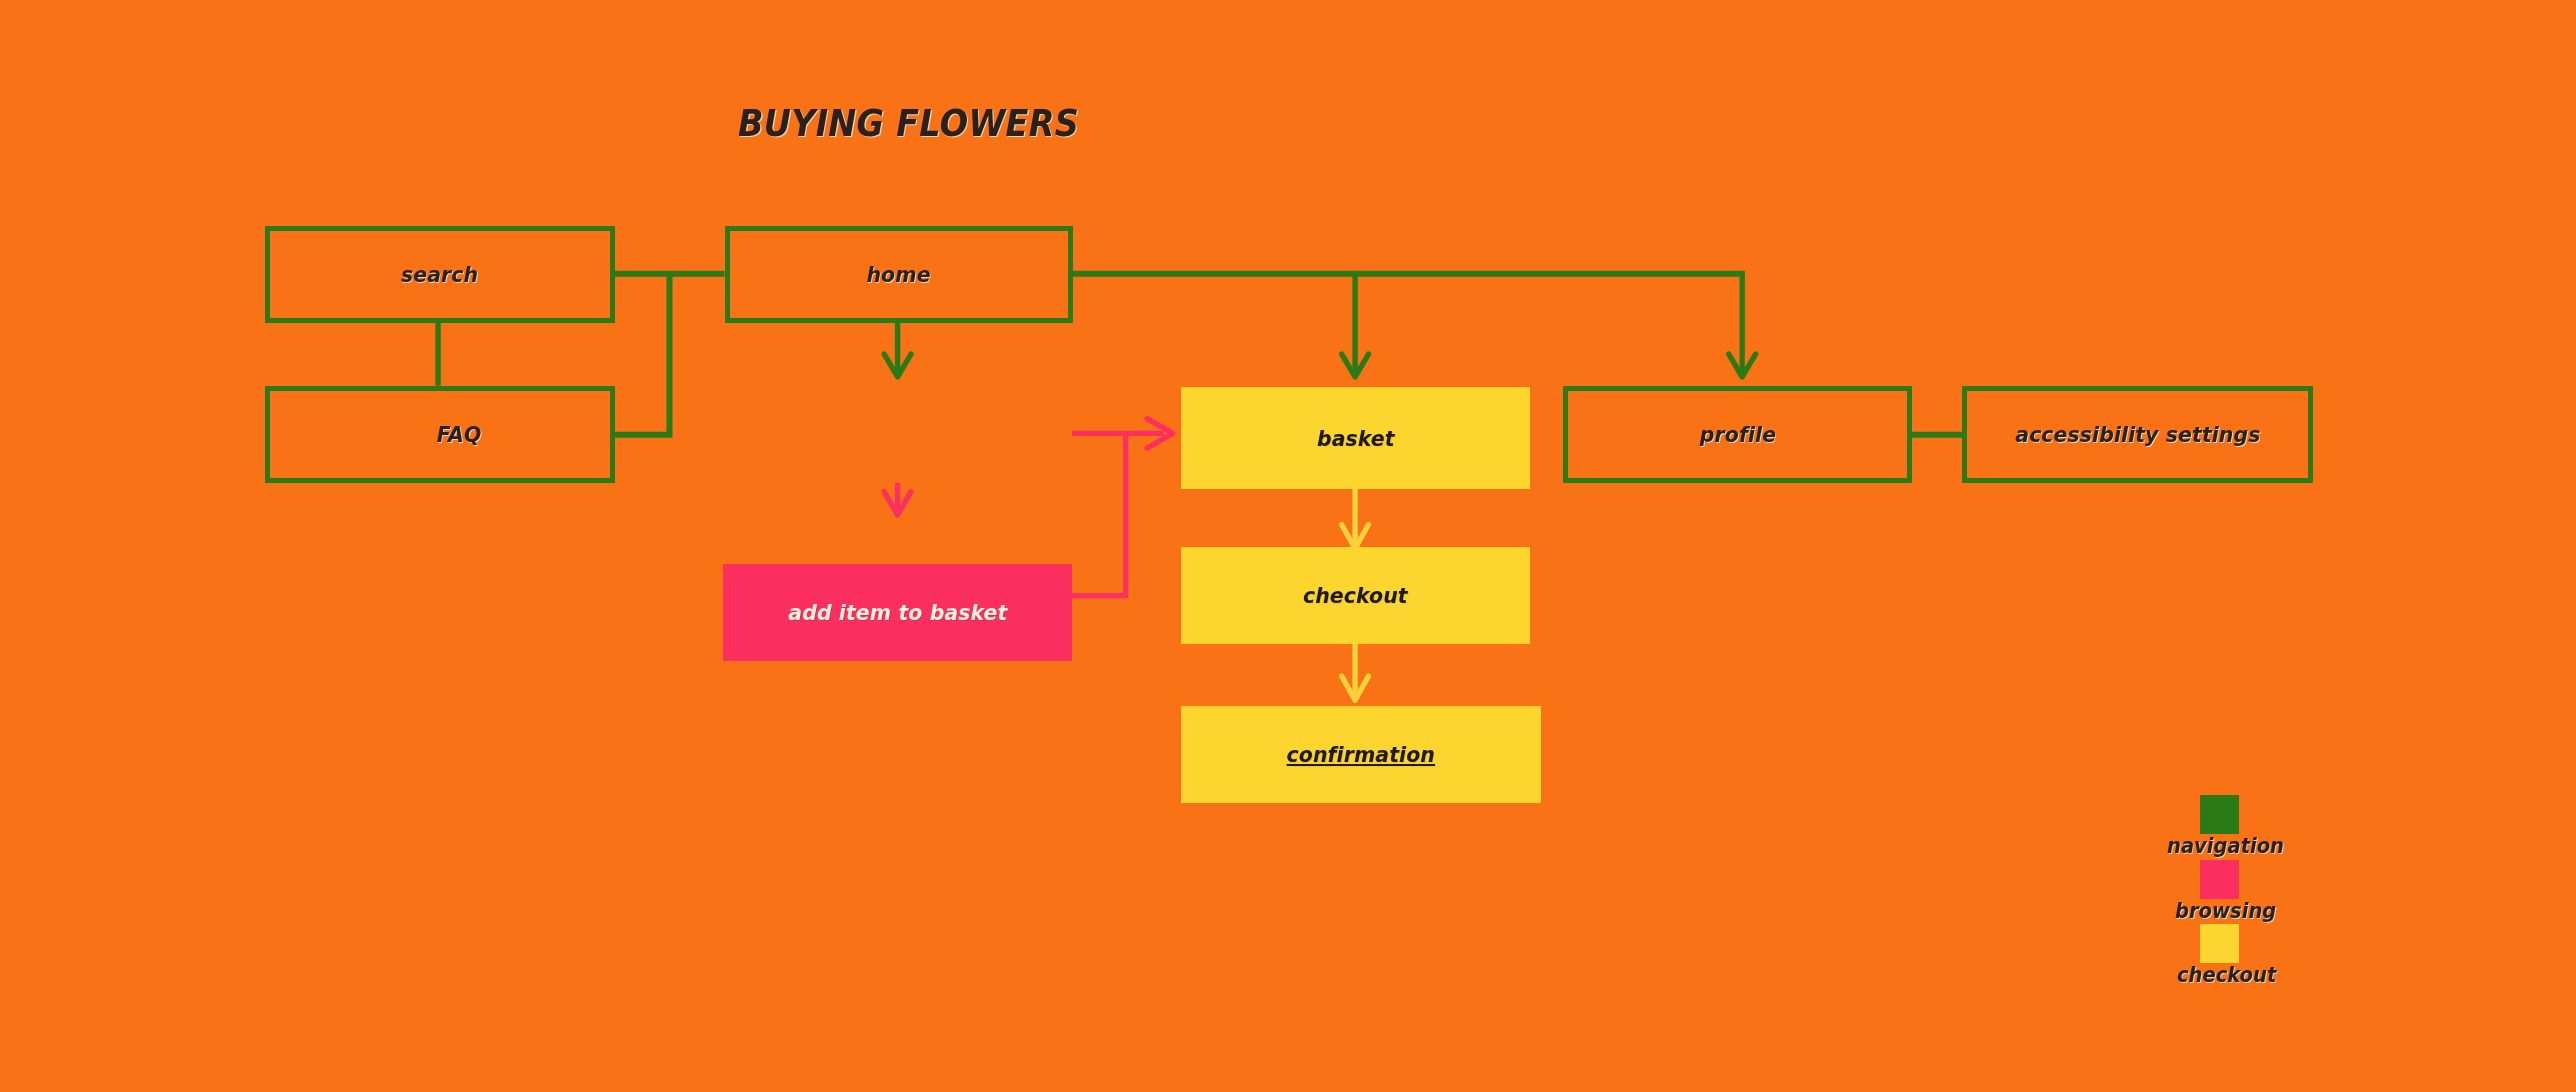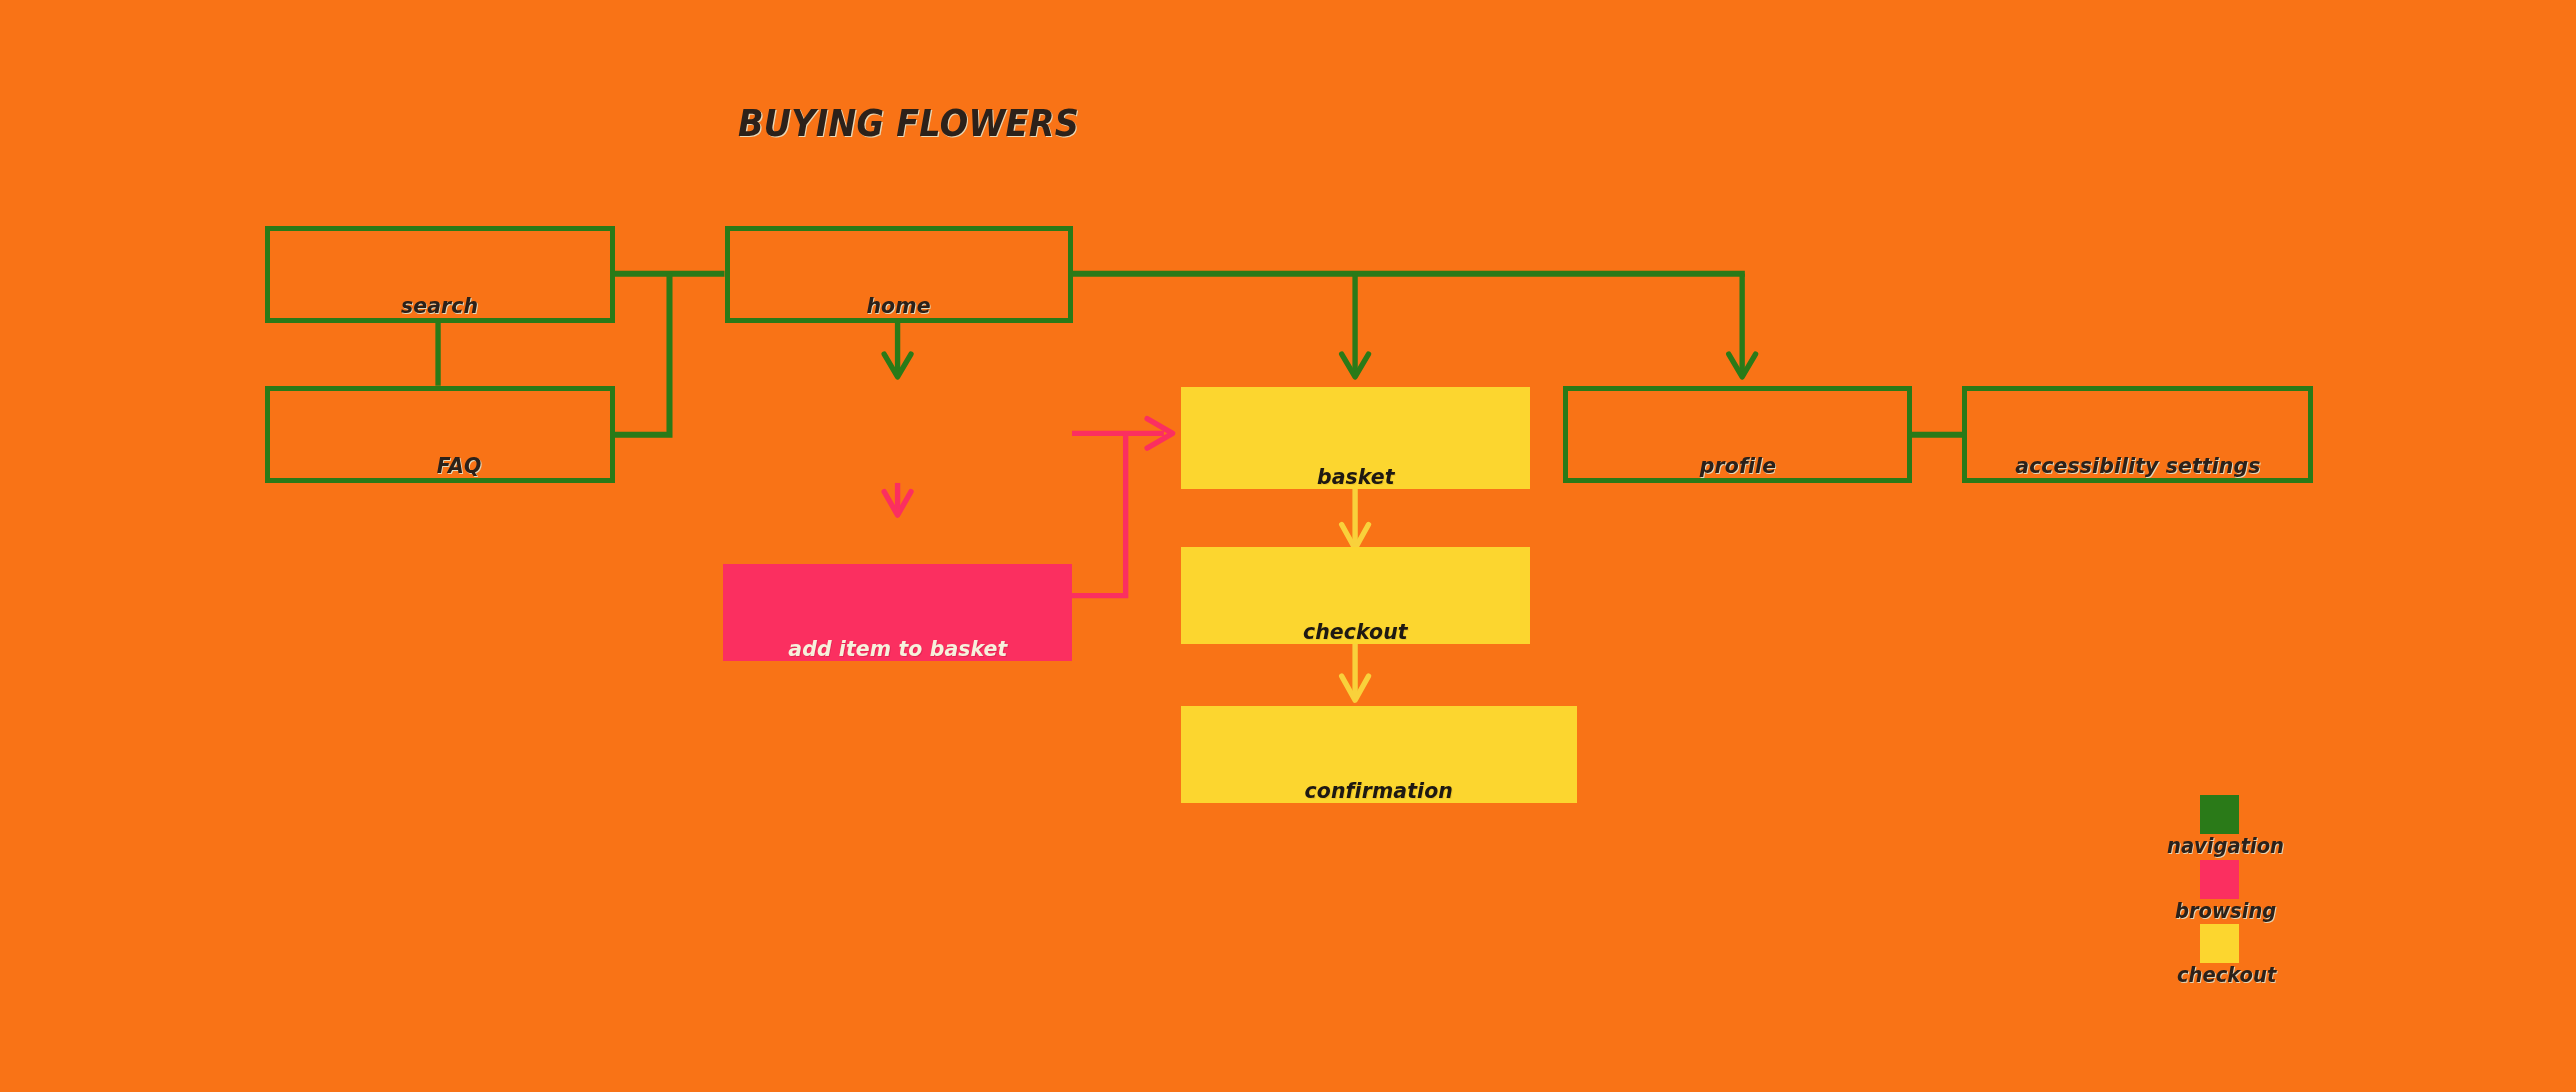--- a/index.html
+++ b/index.html
@@ -41,21 +41,21 @@
     transform: scaleX(0.88);
     transform-origin: left center;
     text-shadow: 1.3px 1.3px 0 rgba(230,226,200,0.9);
     white-space: nowrap;
   }
 
   .node {
     position: absolute;
     box-sizing: border-box;
     display: flex;
-    align-items: flex-end;
+    align-items: center;
     justify-content: center;
     font-family: "DejaVu Sans", sans-serif;
     font-size: 22px;
     font-weight: bold;
     font-style: italic;
     letter-spacing: 0.1px;
     white-space: nowrap;
   }
   .node .lbl {
     transform: scaleX(0.93);
@@ -173,21 +173,21 @@
   </div>
 
   <div class="node checkout" style="left:1181px; top:387px; width:349px; height:102px;">
     <span class="lbl">basket</span>
   </div>
 
   <div class="node checkout" style="left:1181px; top:547px; width:349px; height:97px;">
     <span class="lbl">checkout</span>
   </div>
 
-  <div class="node checkout" style="left:1181px; top:706px; width:396px; height:97px;">
+  <div class="node checkout" style="left:1181px; top:706px; width:360px; height:97px;text-decoration:underline;">
     <span class="lbl">confirmation</span>
   </div>
 
   <div class="node nav" style="left:1962px; top:386px; width:351px; height:97px;">
     <span class="lbl">accessibility settings</span>
   </div>
 
   <div class="node nav" style="left:1563px; top:386px; width:349px; height:97px;">
     <span class="lbl">profile</span>
   </div>

